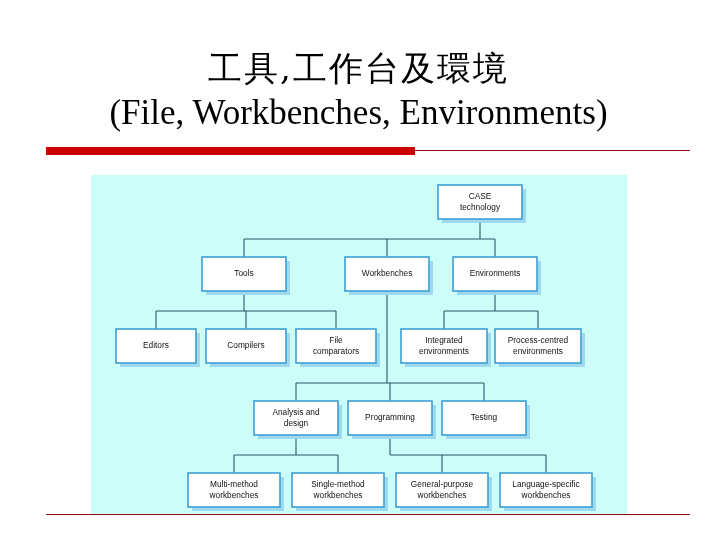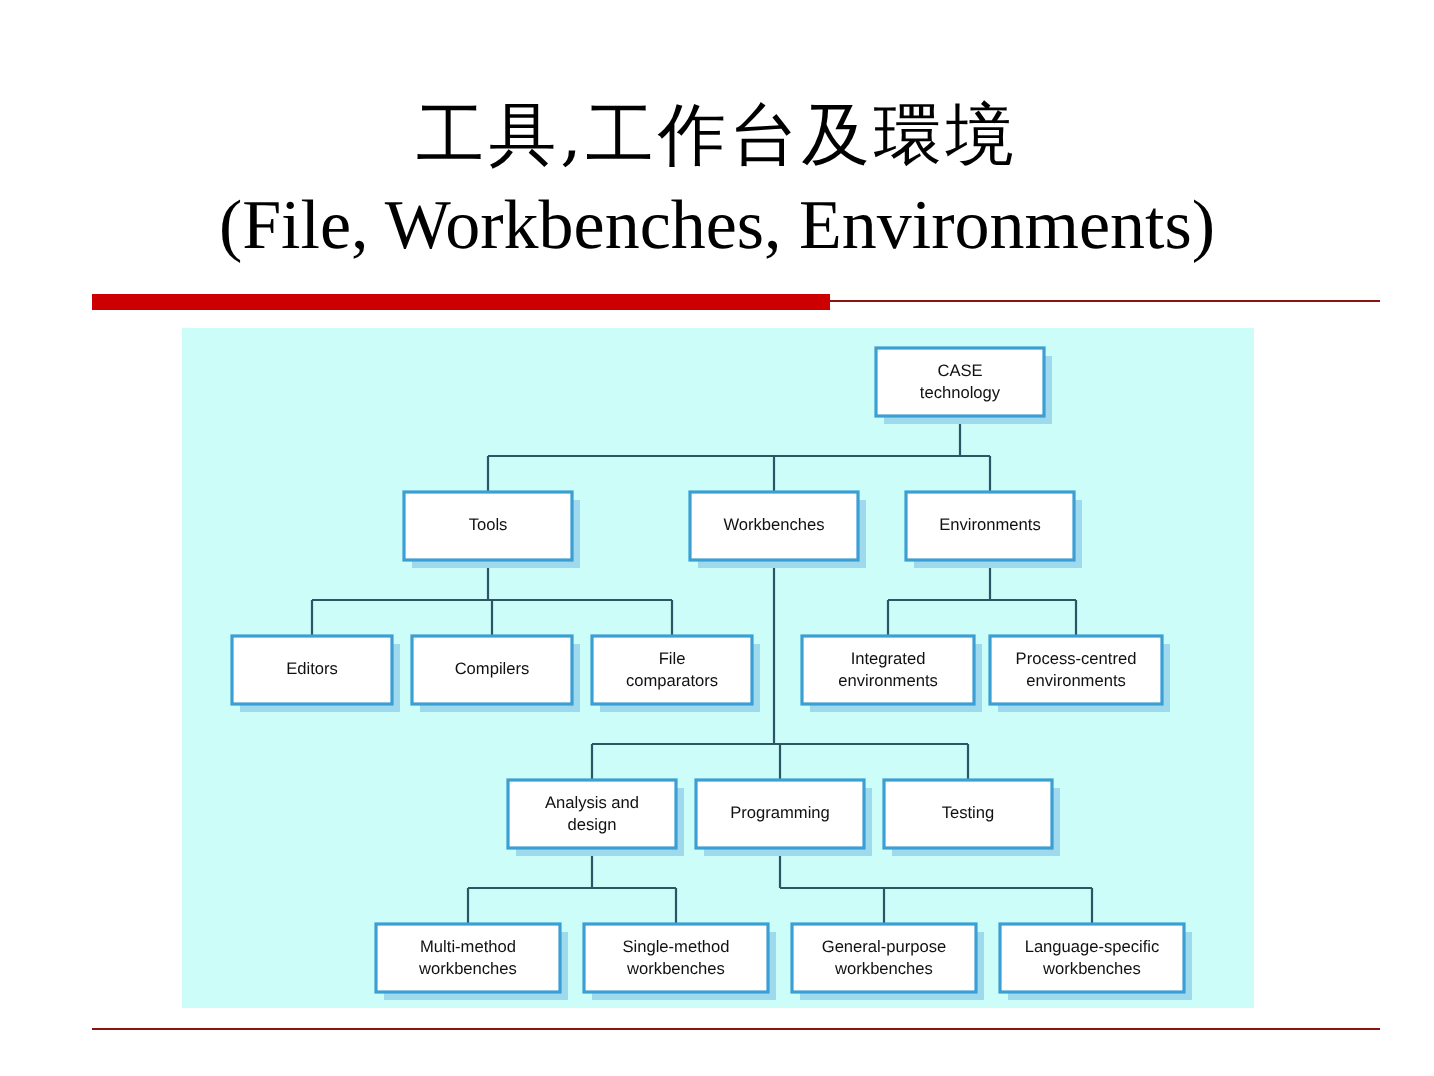--- a/index.html
+++ b/index.html
@@ -68,21 +68,21 @@
     top: 486px;
     width: 644px;
     height: 1px;
     background: #8c1212;
   }
 
   
   .diagram-canvas {
     position: absolute;
     left: 91px;
-    top: 136px;
+    top: 147px;
     width: 536px;
     height: 340px;
     background: #ccfdf8;
   }
   .diagram-canvas svg {
     display: block;
   }
 
   .node-box-shadow { fill: #9fd9ee; }
   .node-box-rect {

